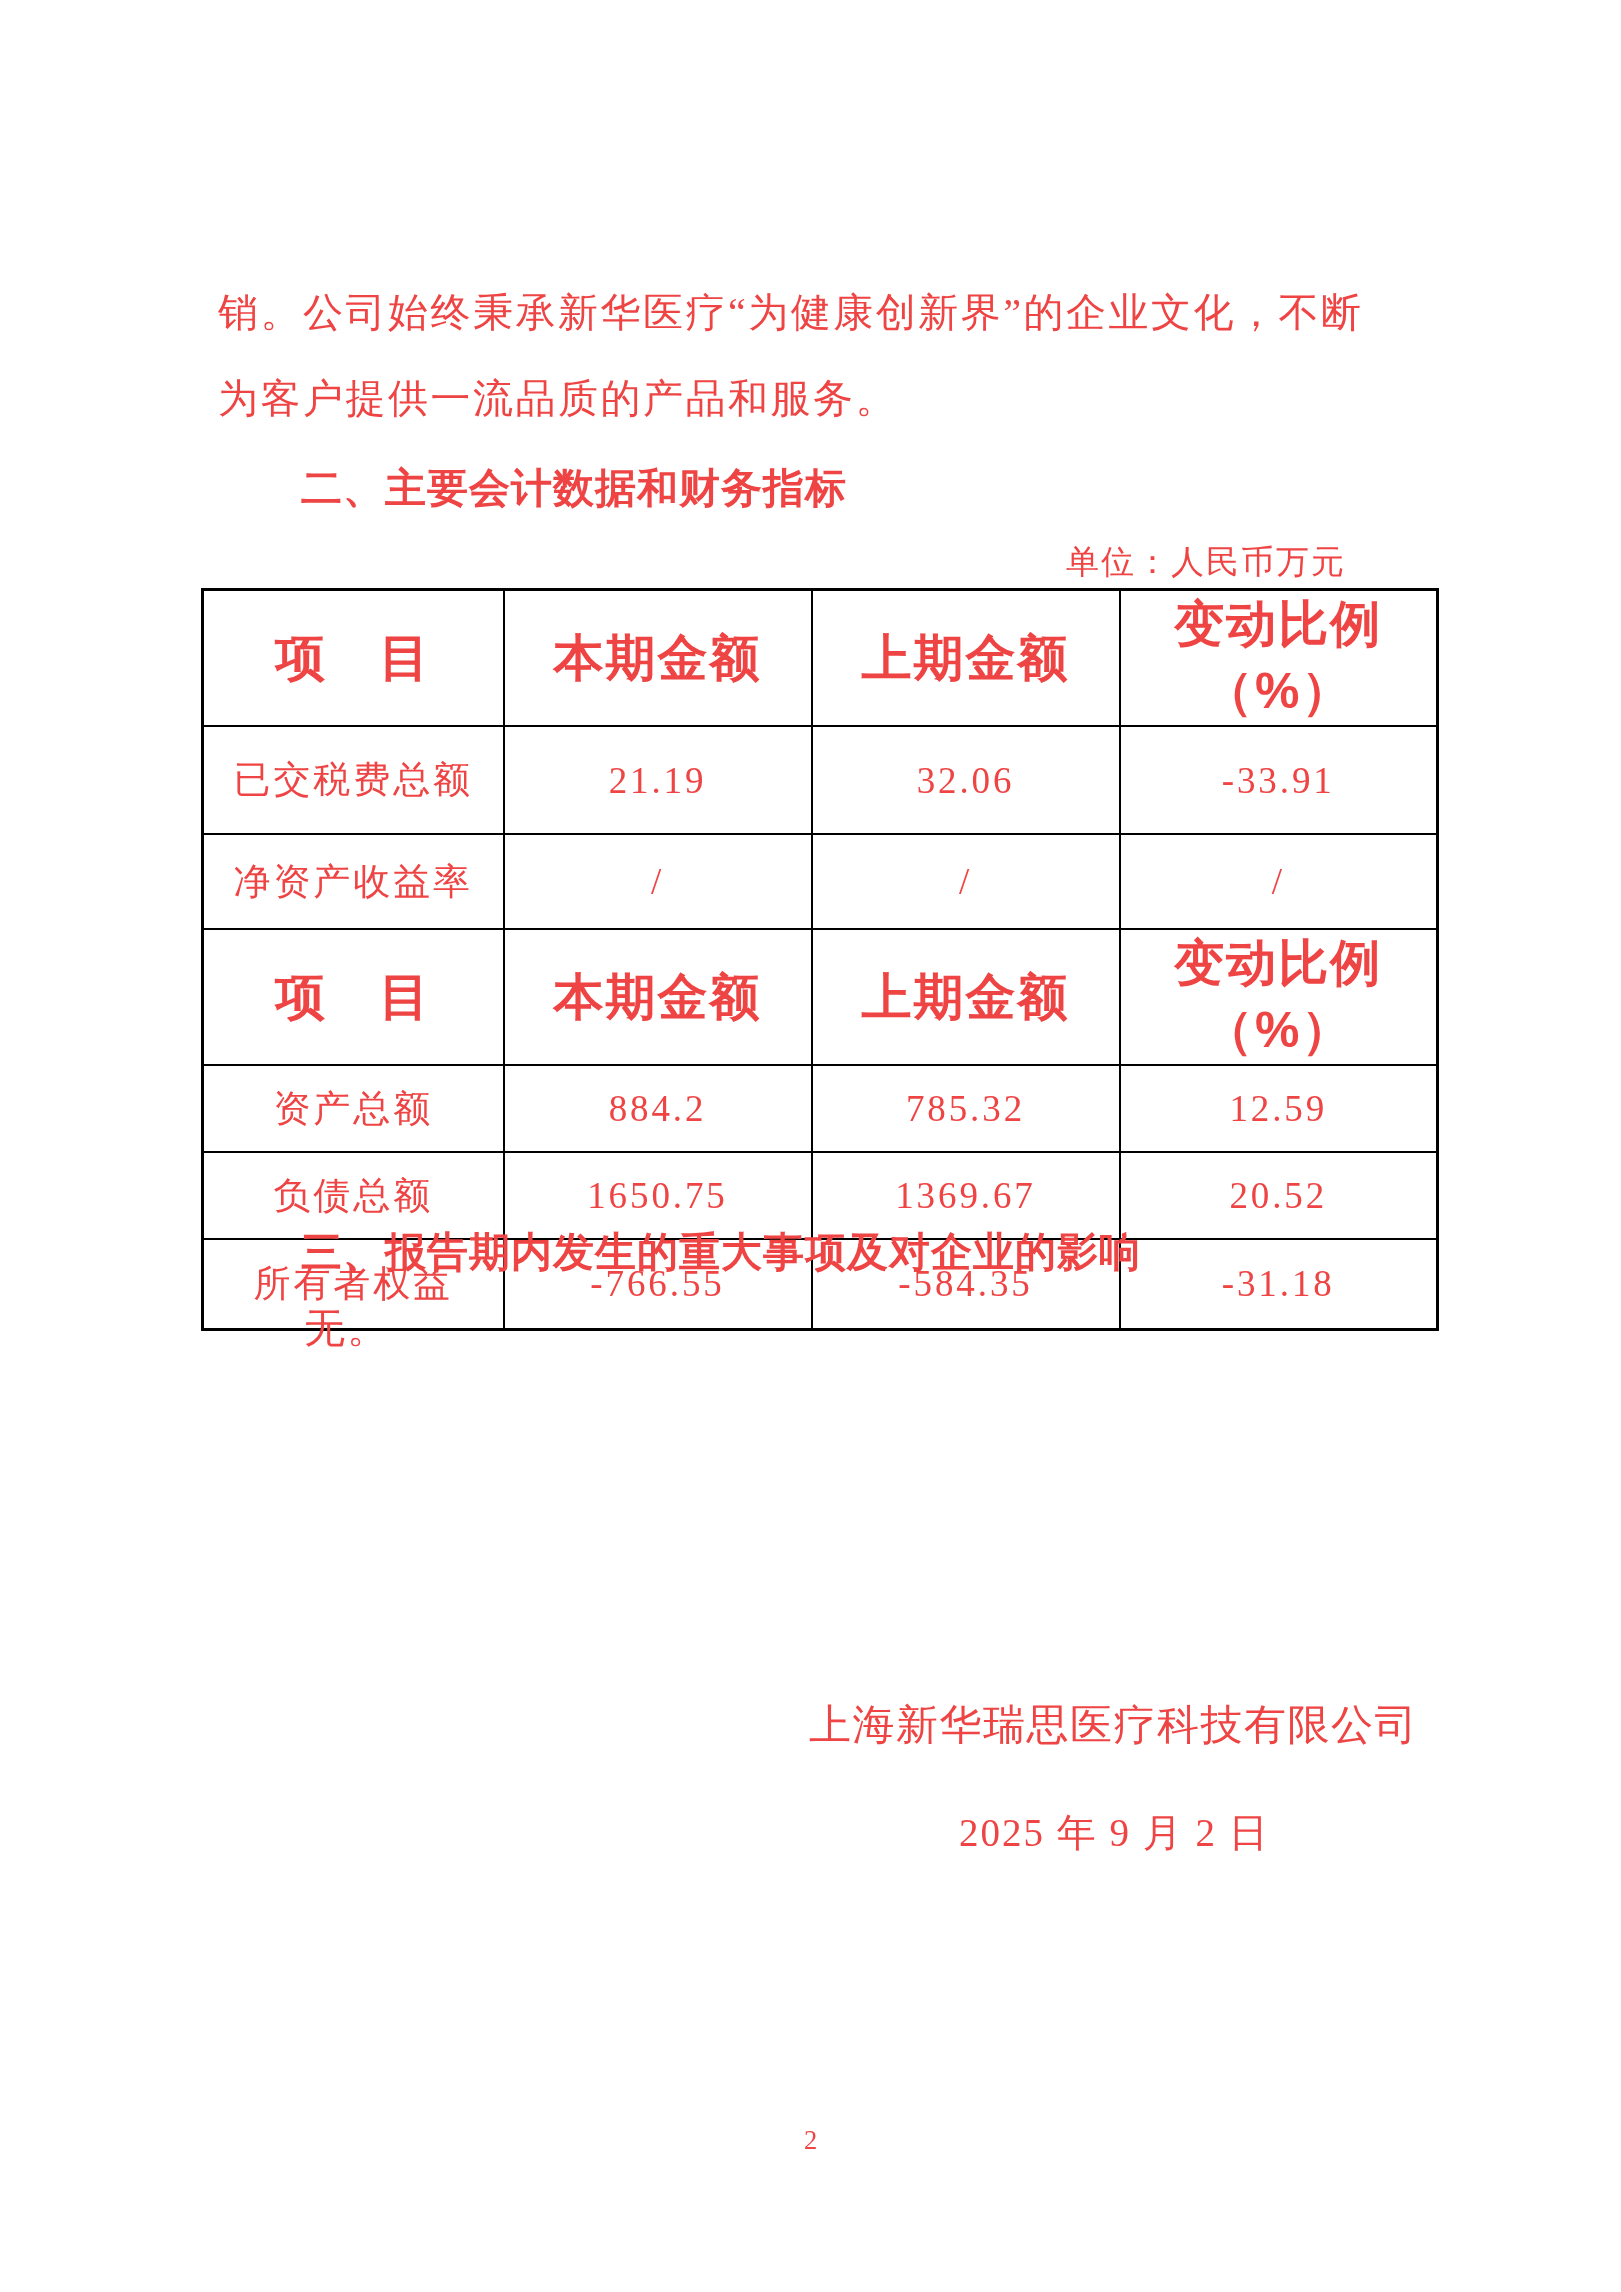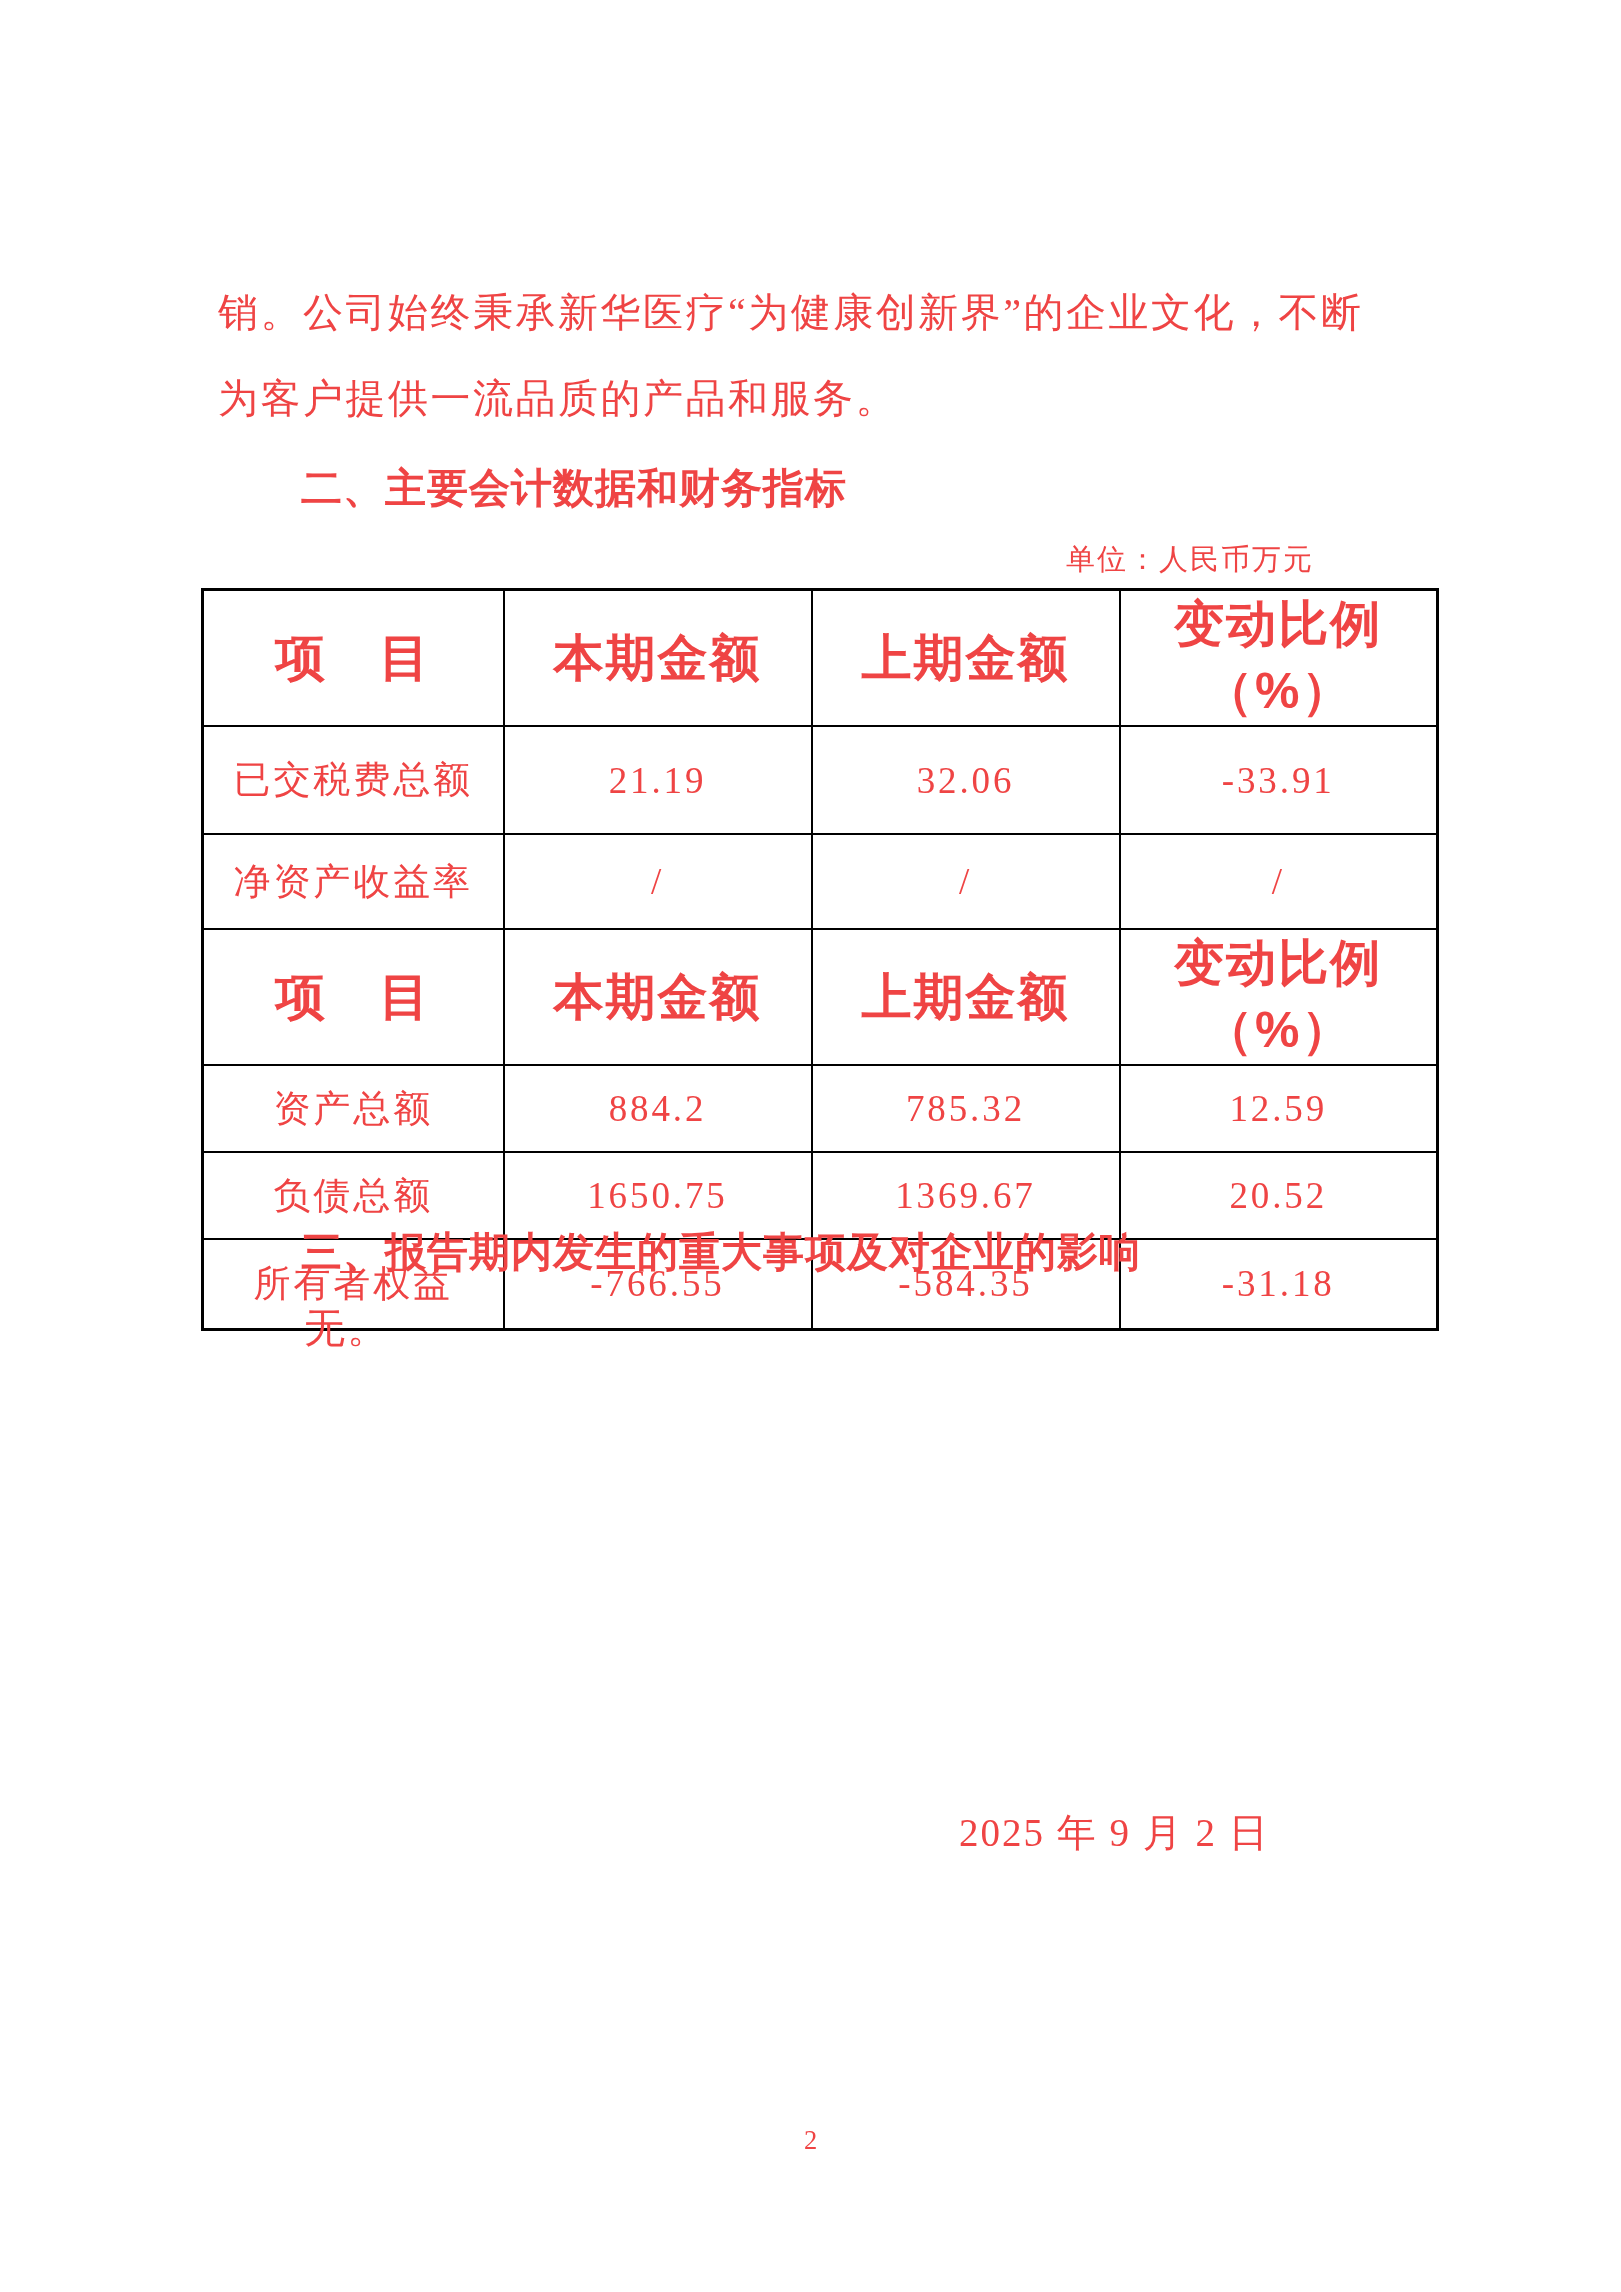--- a/index.html
+++ b/index.html
@@ -37,21 +37,21 @@
     letter-spacing: 1px;
     white-space: nowrap;
     text-align: center;
   }
   .section-heading-2 { top: 461px; }
   .section-heading-3 { top: 1225px; }
   .unit-note {
     position: absolute;
     top: 540px;
     left: 1066px;
-    font-size: 29px;
+    font-size: 33px;
     letter-spacing: 2px;
     white-space: nowrap;
   }
   .fin-table {
     position: absolute;
     top: 588px;
     left: 201px;
     width: 1234px;
     border-collapse: collapse;
     table-layout: fixed;
@@ -169,19 +169,20 @@
         <td>-584.35</td>
         <td>-31.18</td>
       </tr>
     </tbody>
   </table>
 
   <div class="section-heading section-heading-3">三、报告期内发生的重大事项及对企业的影响</div>
 
   <div class="none-text">无。</div>
 
+  <div class="signature-company">上海新华瑞思医疗科技有限公司</div>
 
   <div class="signature-date">2025 年 9 月 2 日</div>
 
   <div class="page-number">2</div>
 
 </div>
 
 
 </body></html>

